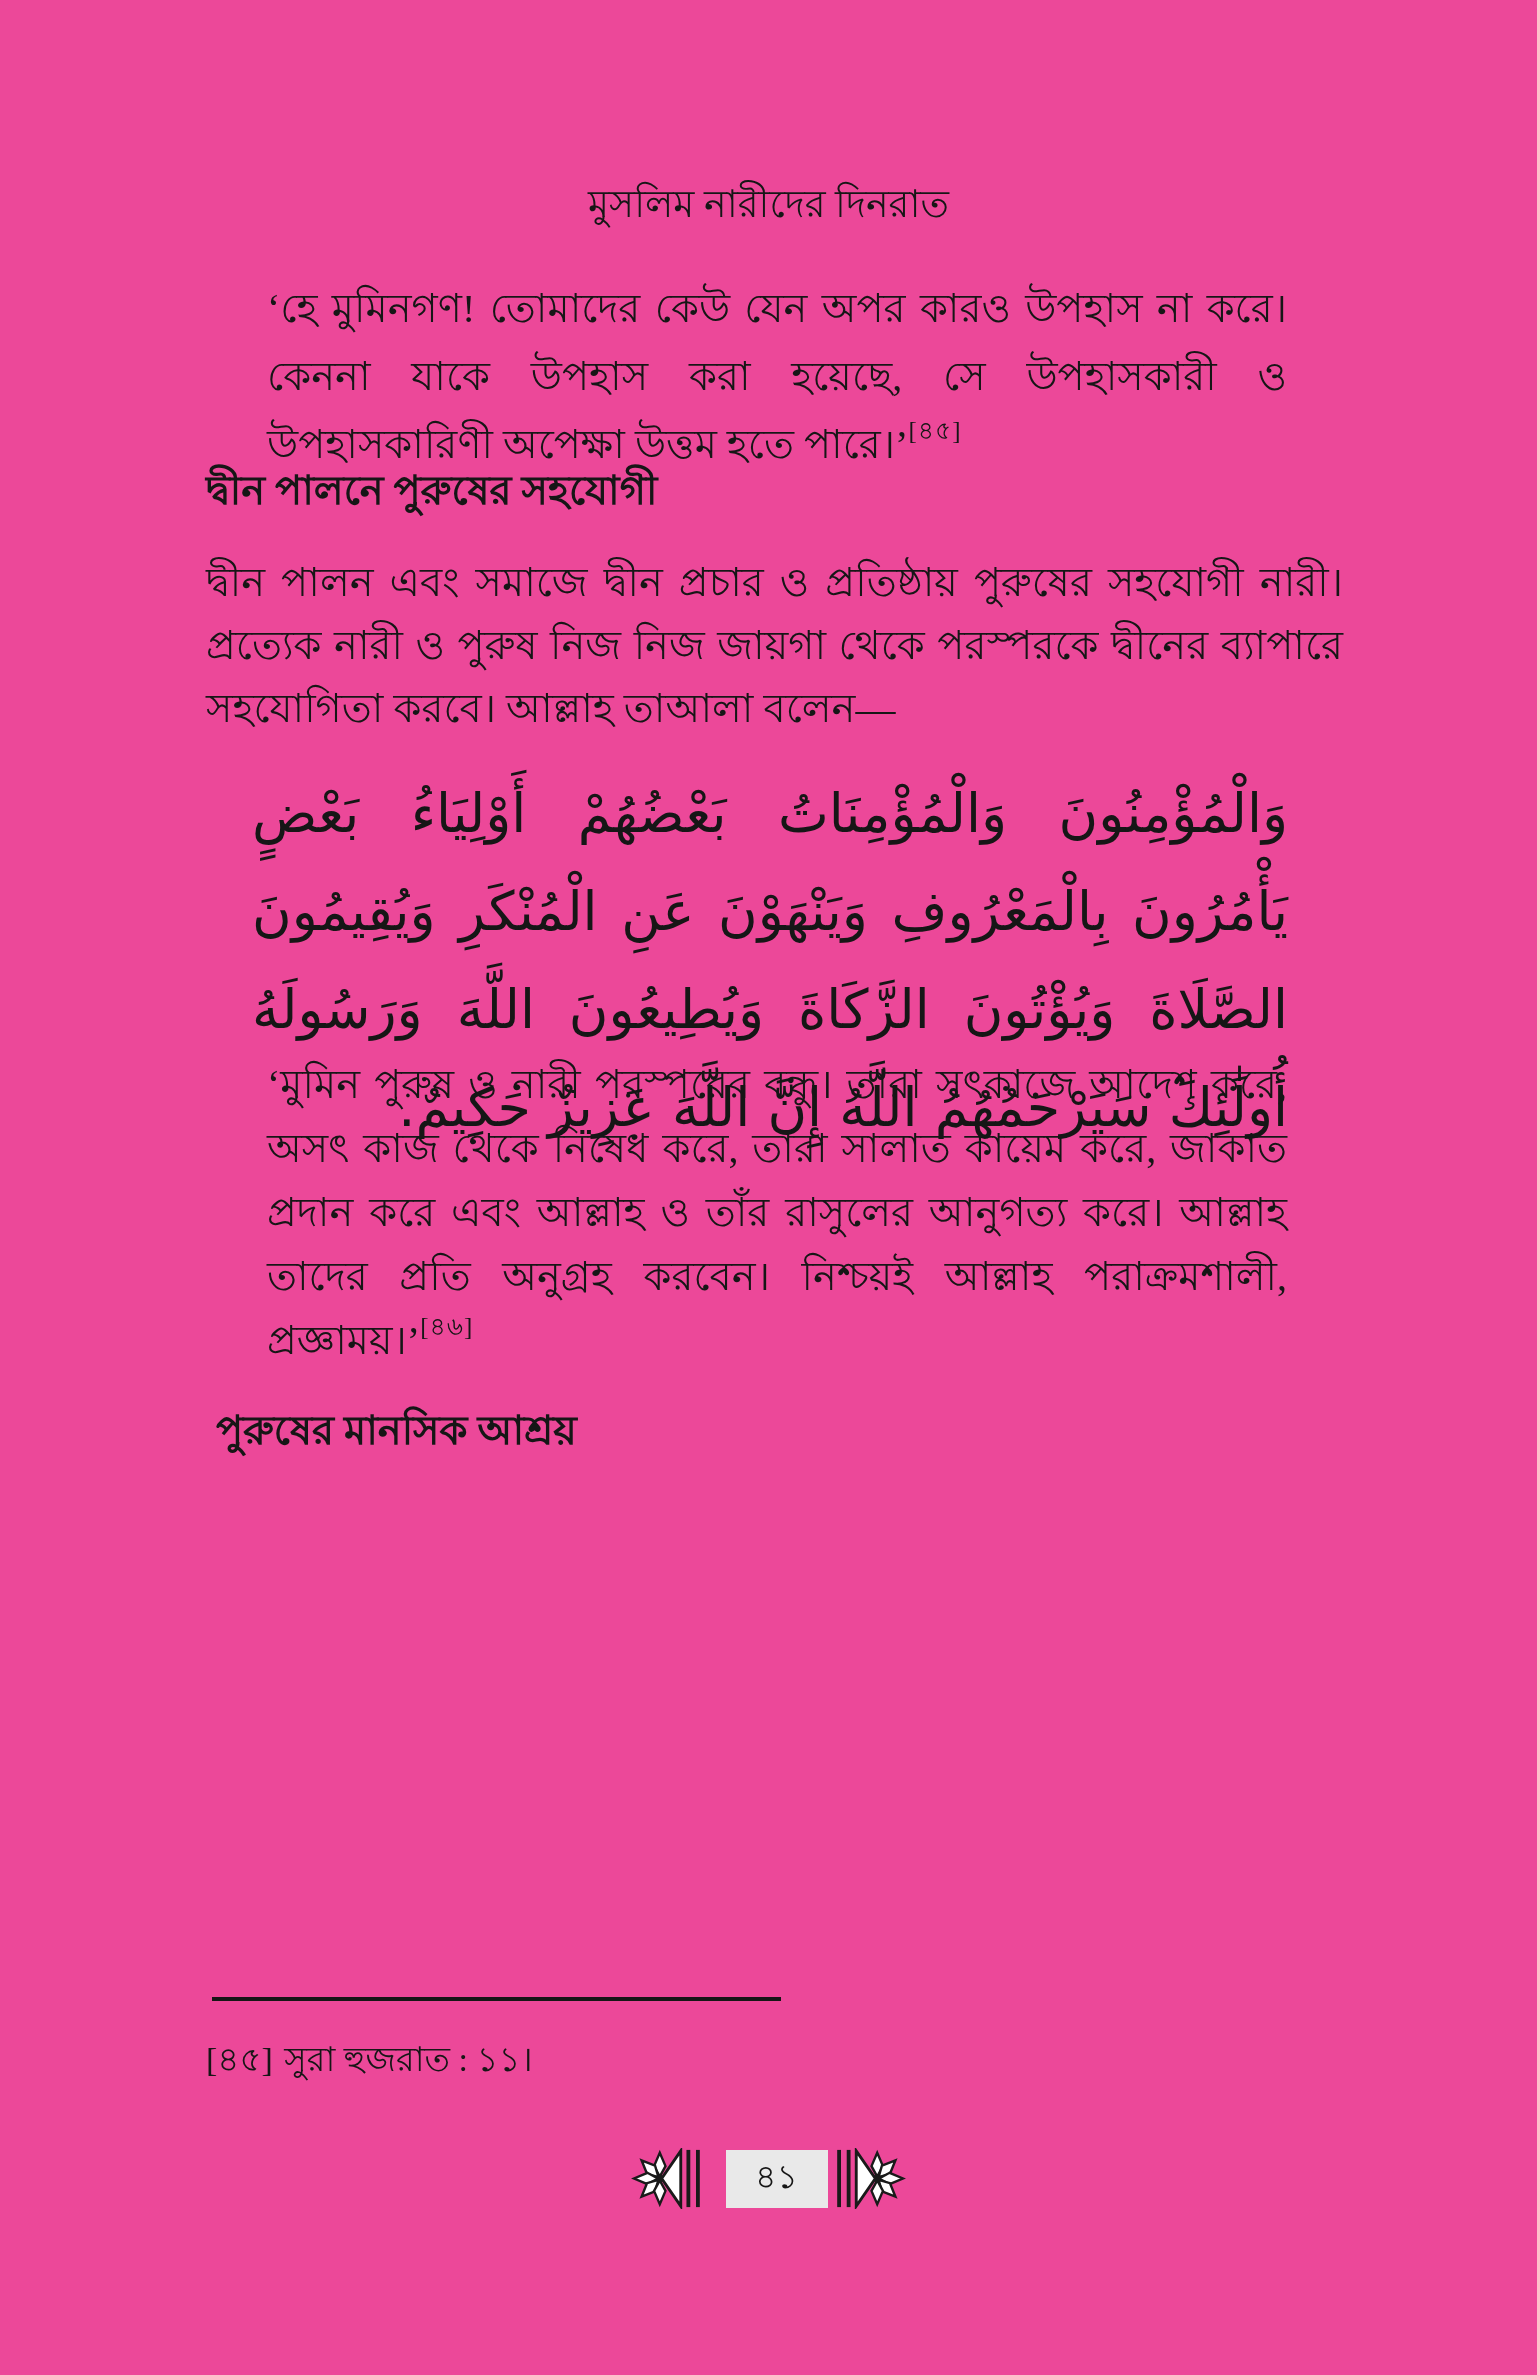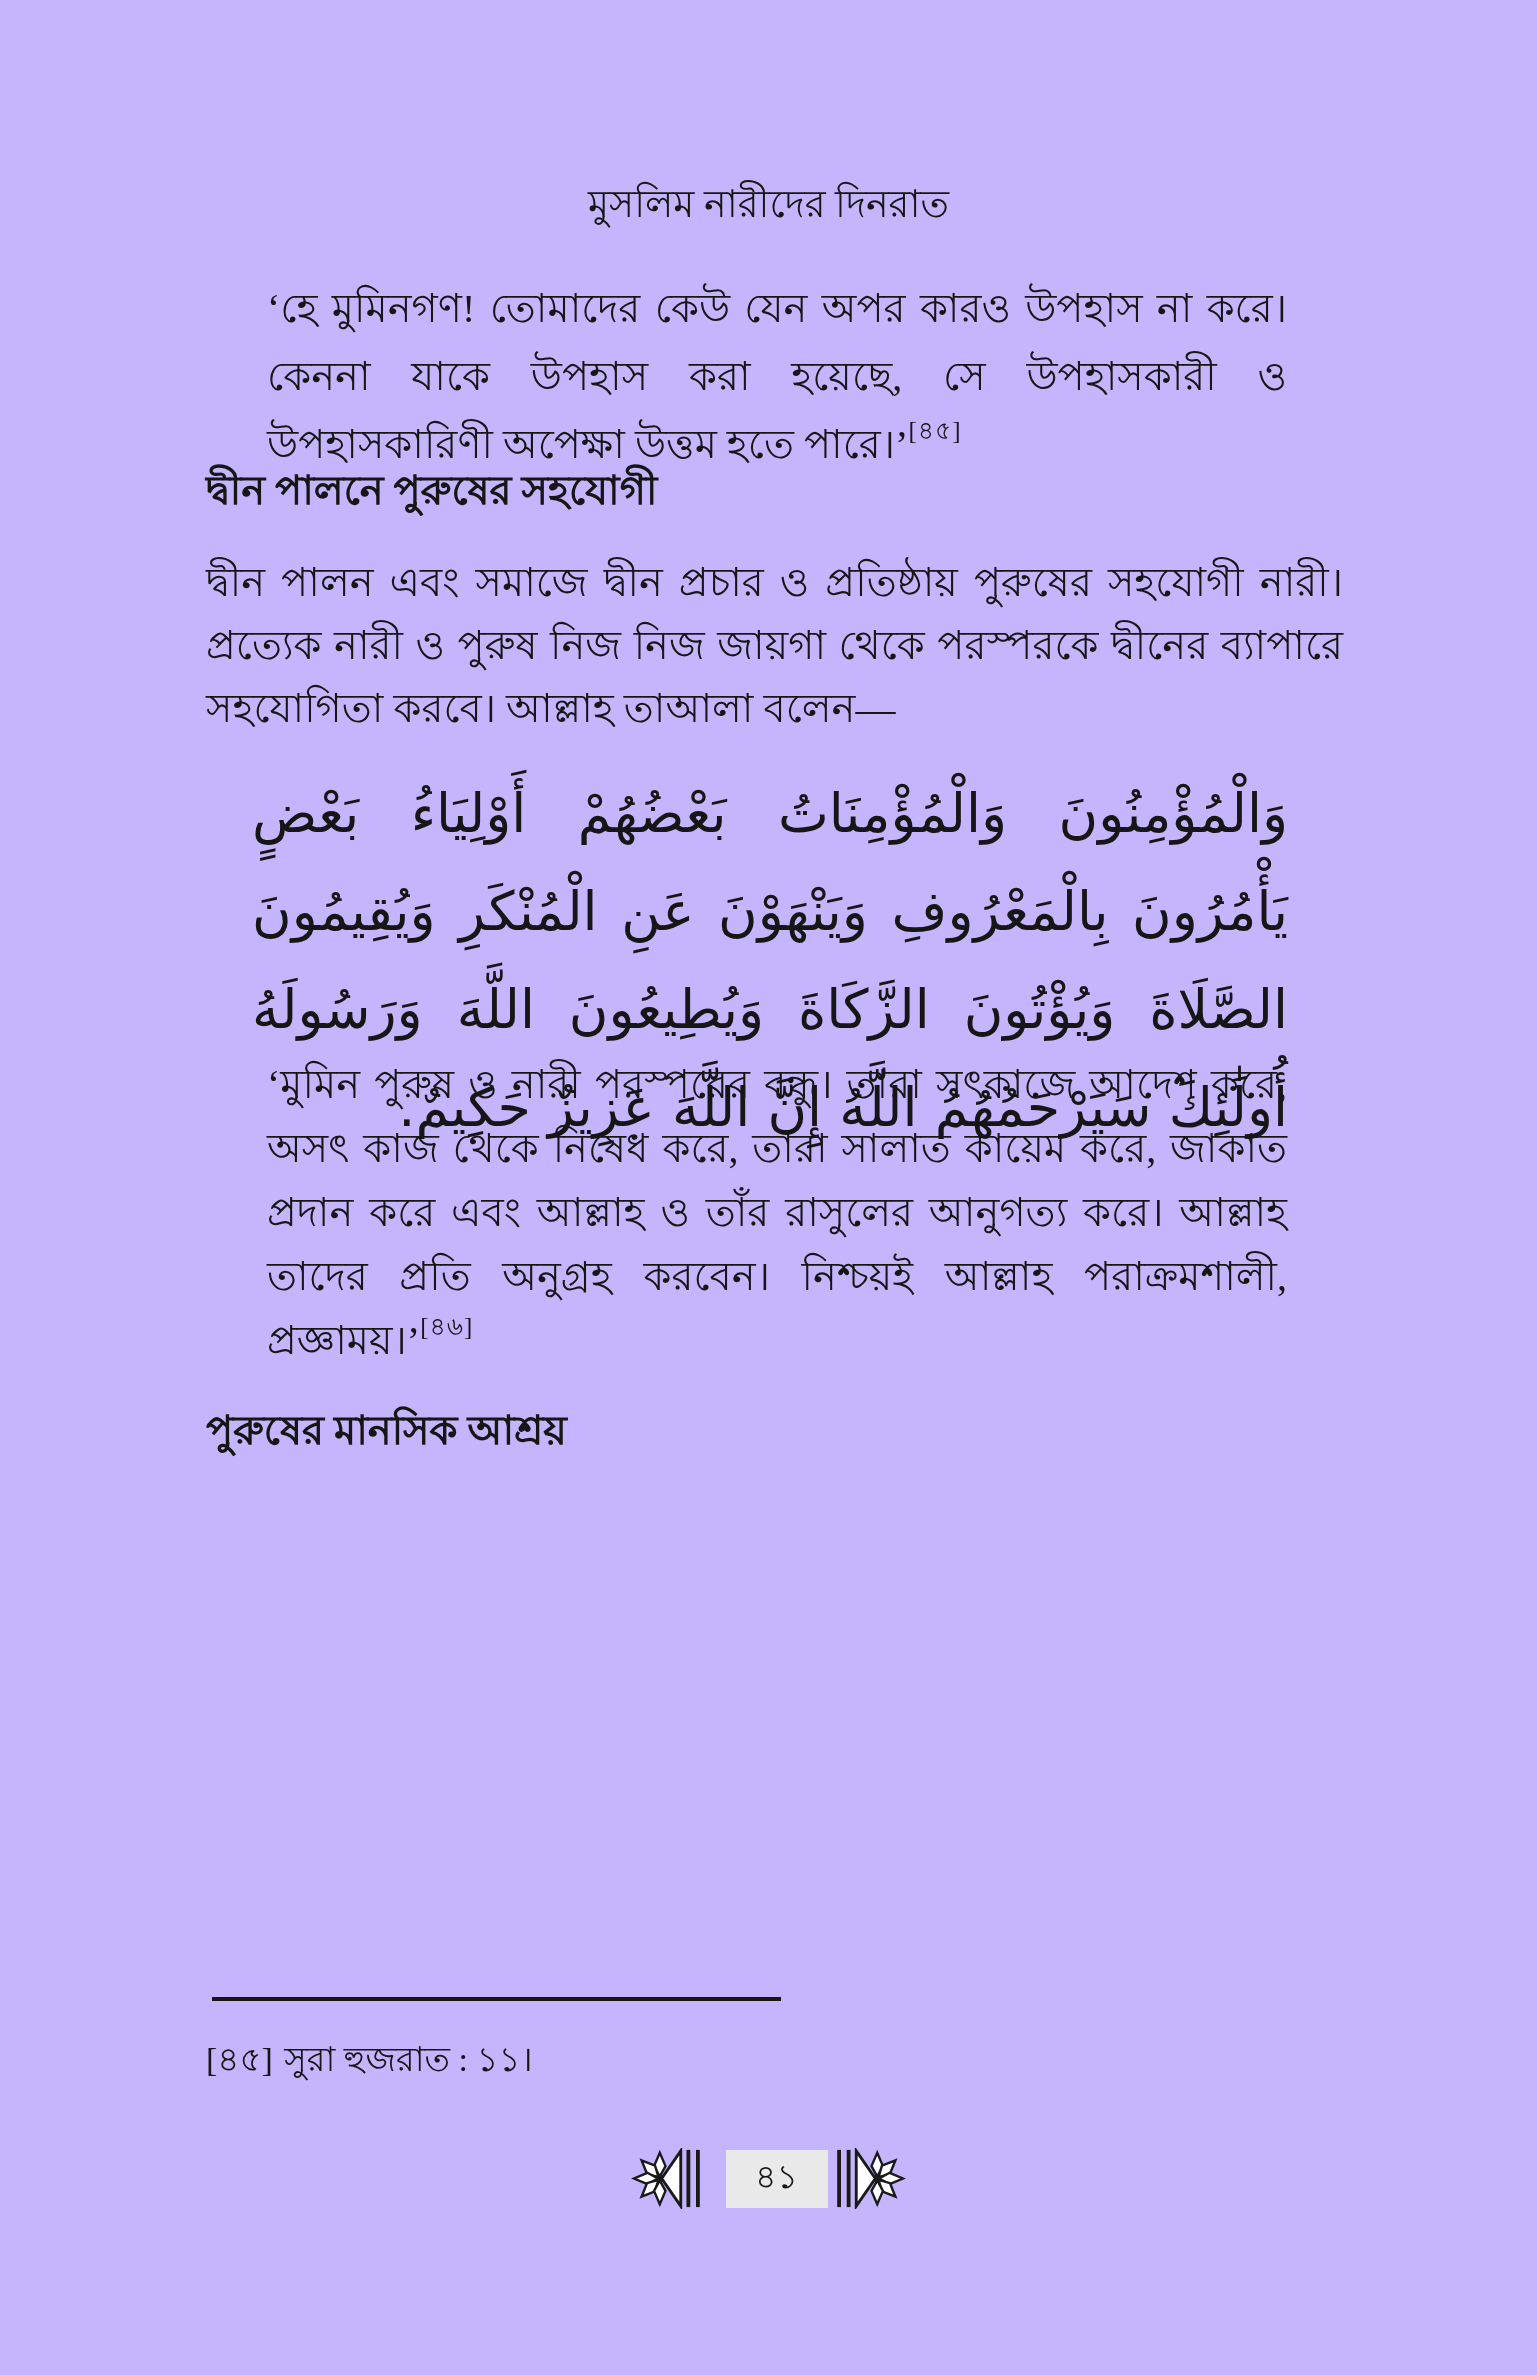--- a/index.html
+++ b/index.html
@@ -4,21 +4,21 @@
 <style>
   html, body {
     margin: 0;
     padding: 0;
     background: #ffffff;
   }
   .page {
     position: relative;
     width: 1537px;
     height: 2376px;
-    background: #c4b5fd;
+    background: #ec4899;
     color: #161616;
     font-family: "Liberation Serif", "DejaVu Serif", serif;
     overflow: hidden;
   }
   .abs { position: absolute; }
 
   .running-head {
     top: 179px; left: 0; width: 1537px;
     text-align: center;
     font-size: 38px;
@@ -42,21 +42,21 @@
     letter-spacing: 1px;
   }
 
   .section-heading {
     left: 206px; width: 1137px;
     font-size: 40px;
     font-weight: bold;
     line-height: 52px;
   }
   .heading-1 { top: 465px; }
-  .heading-2 { top: 1405px; }
+  .heading-2 { top: 1405px; margin-left: 10px; }
 
   .body-para {
     left: 206px; width: 1137px;
     font-size: 40px;
     line-height: 63px;
     text-align: justify;
   }
   .para-1 { top: 551px; }
   .para-2 { top: 1481px; line-height: 64px; }
 

